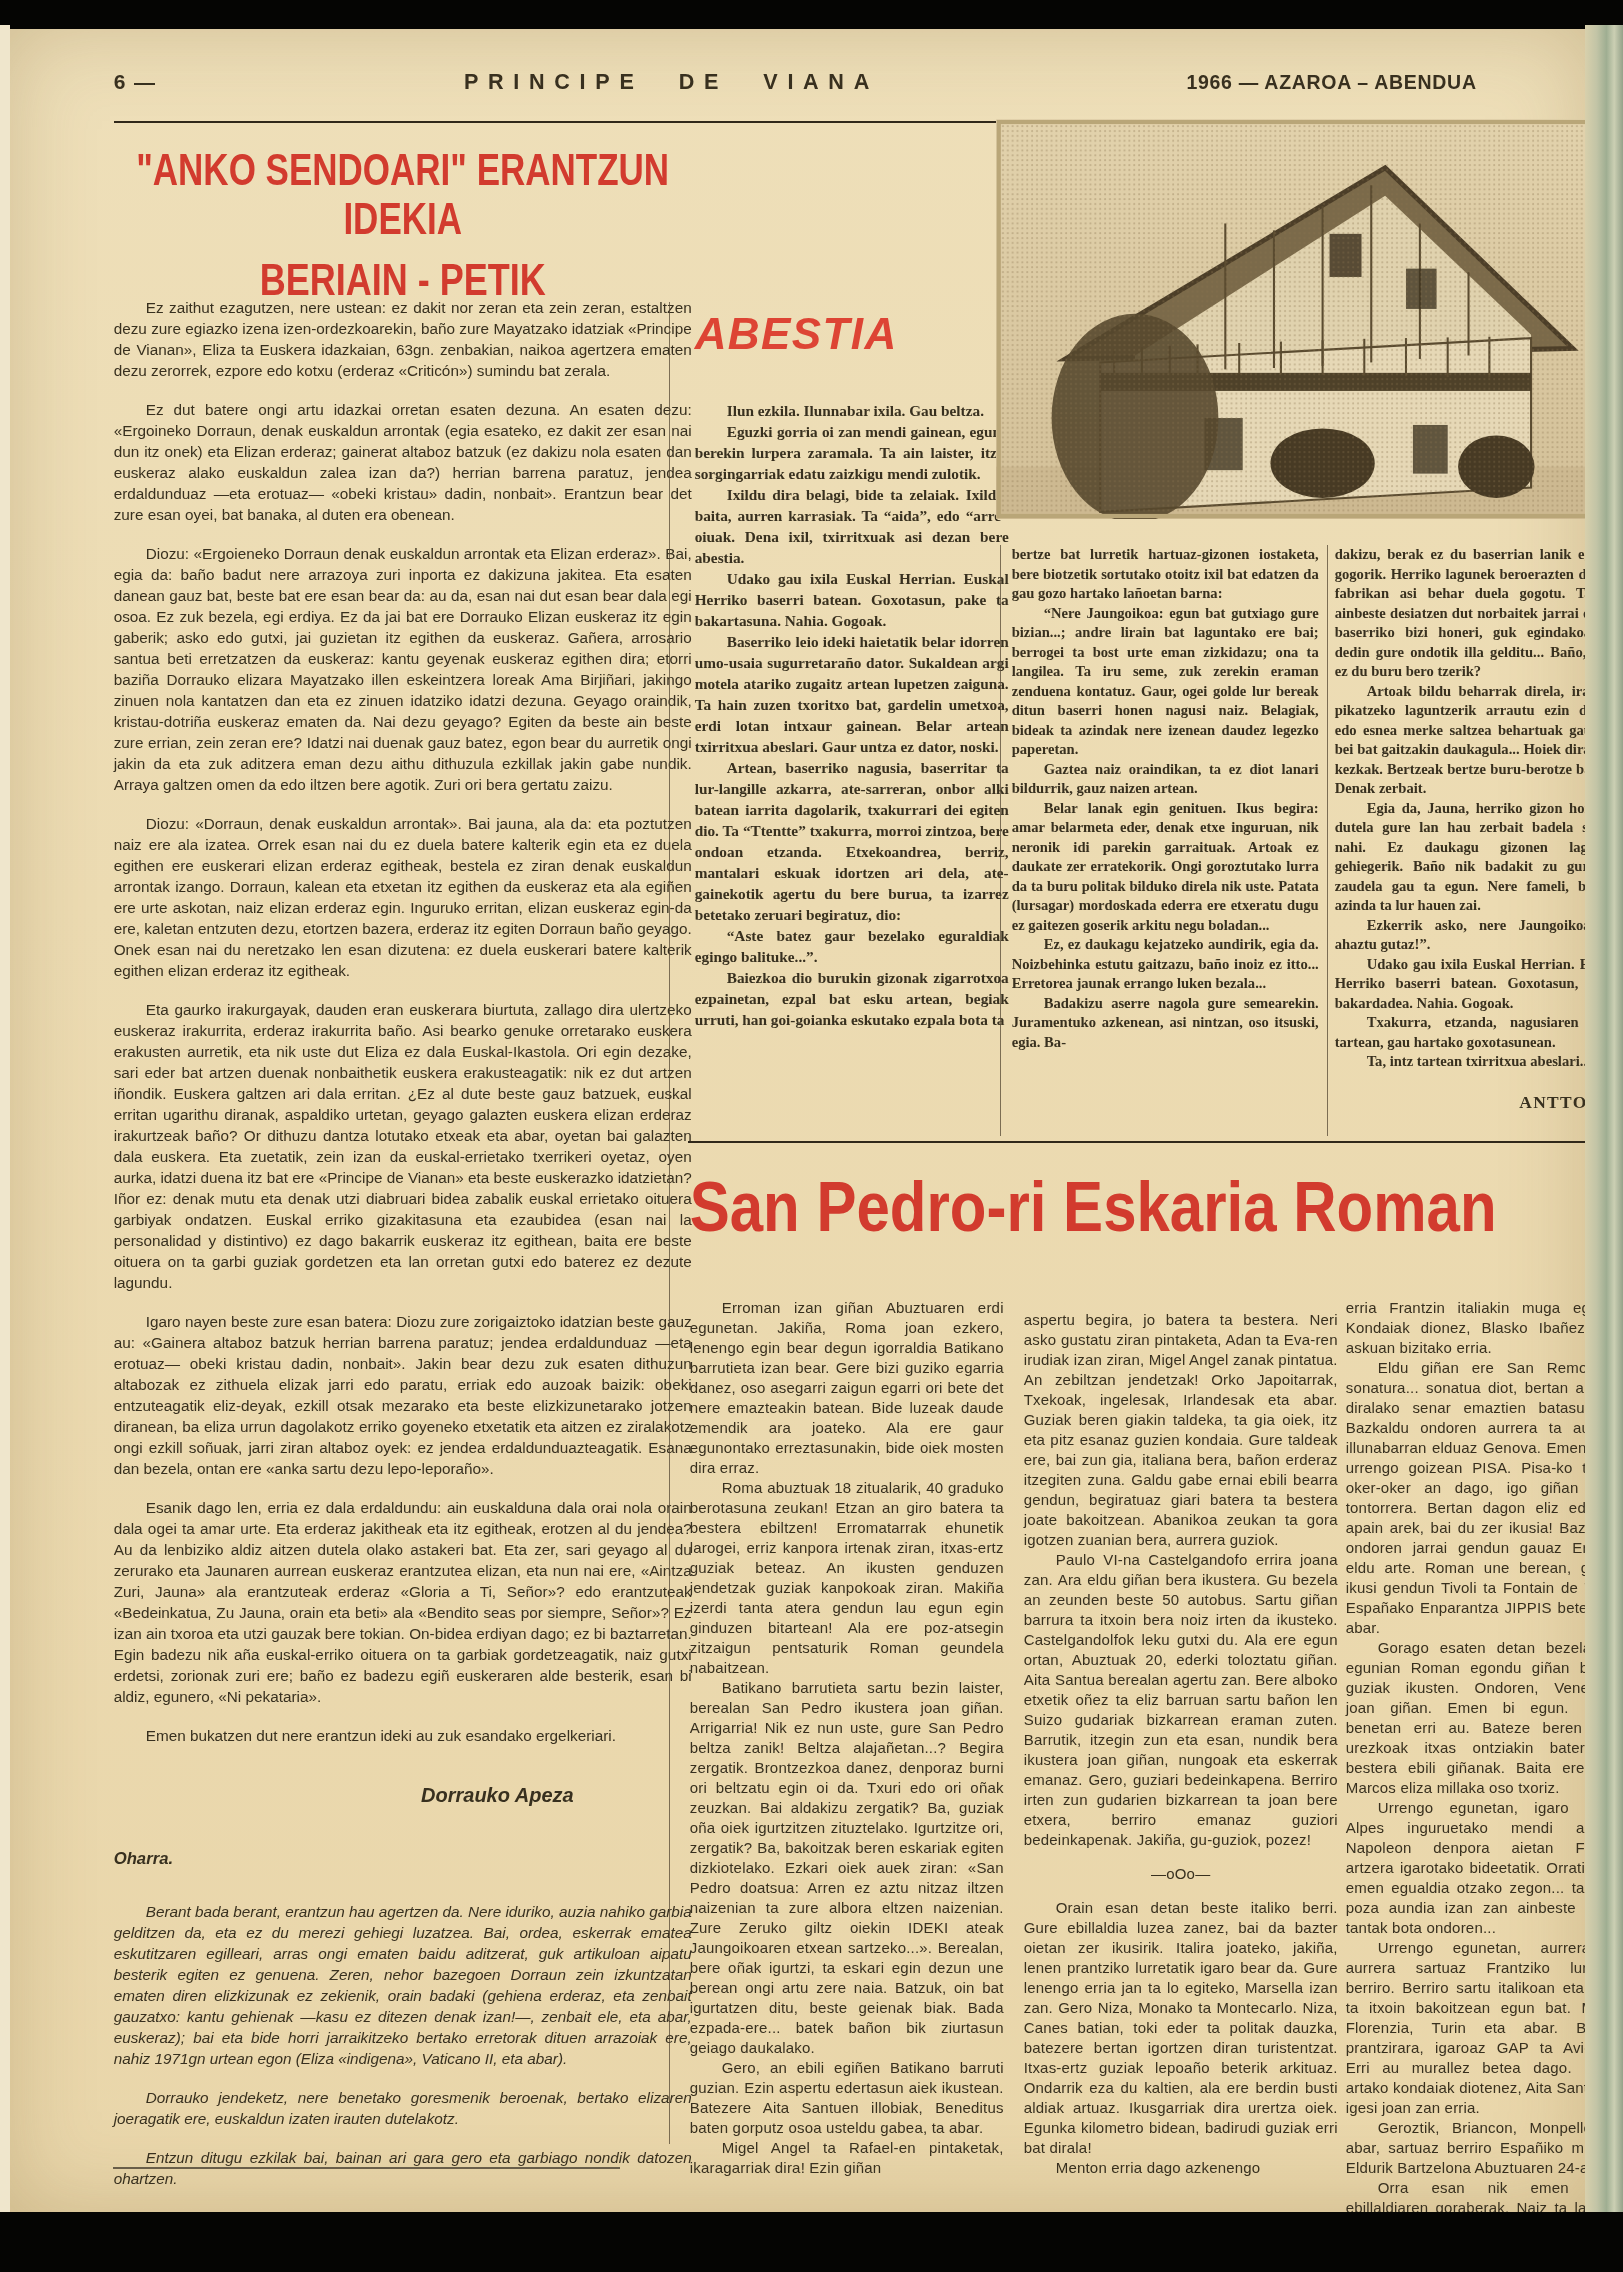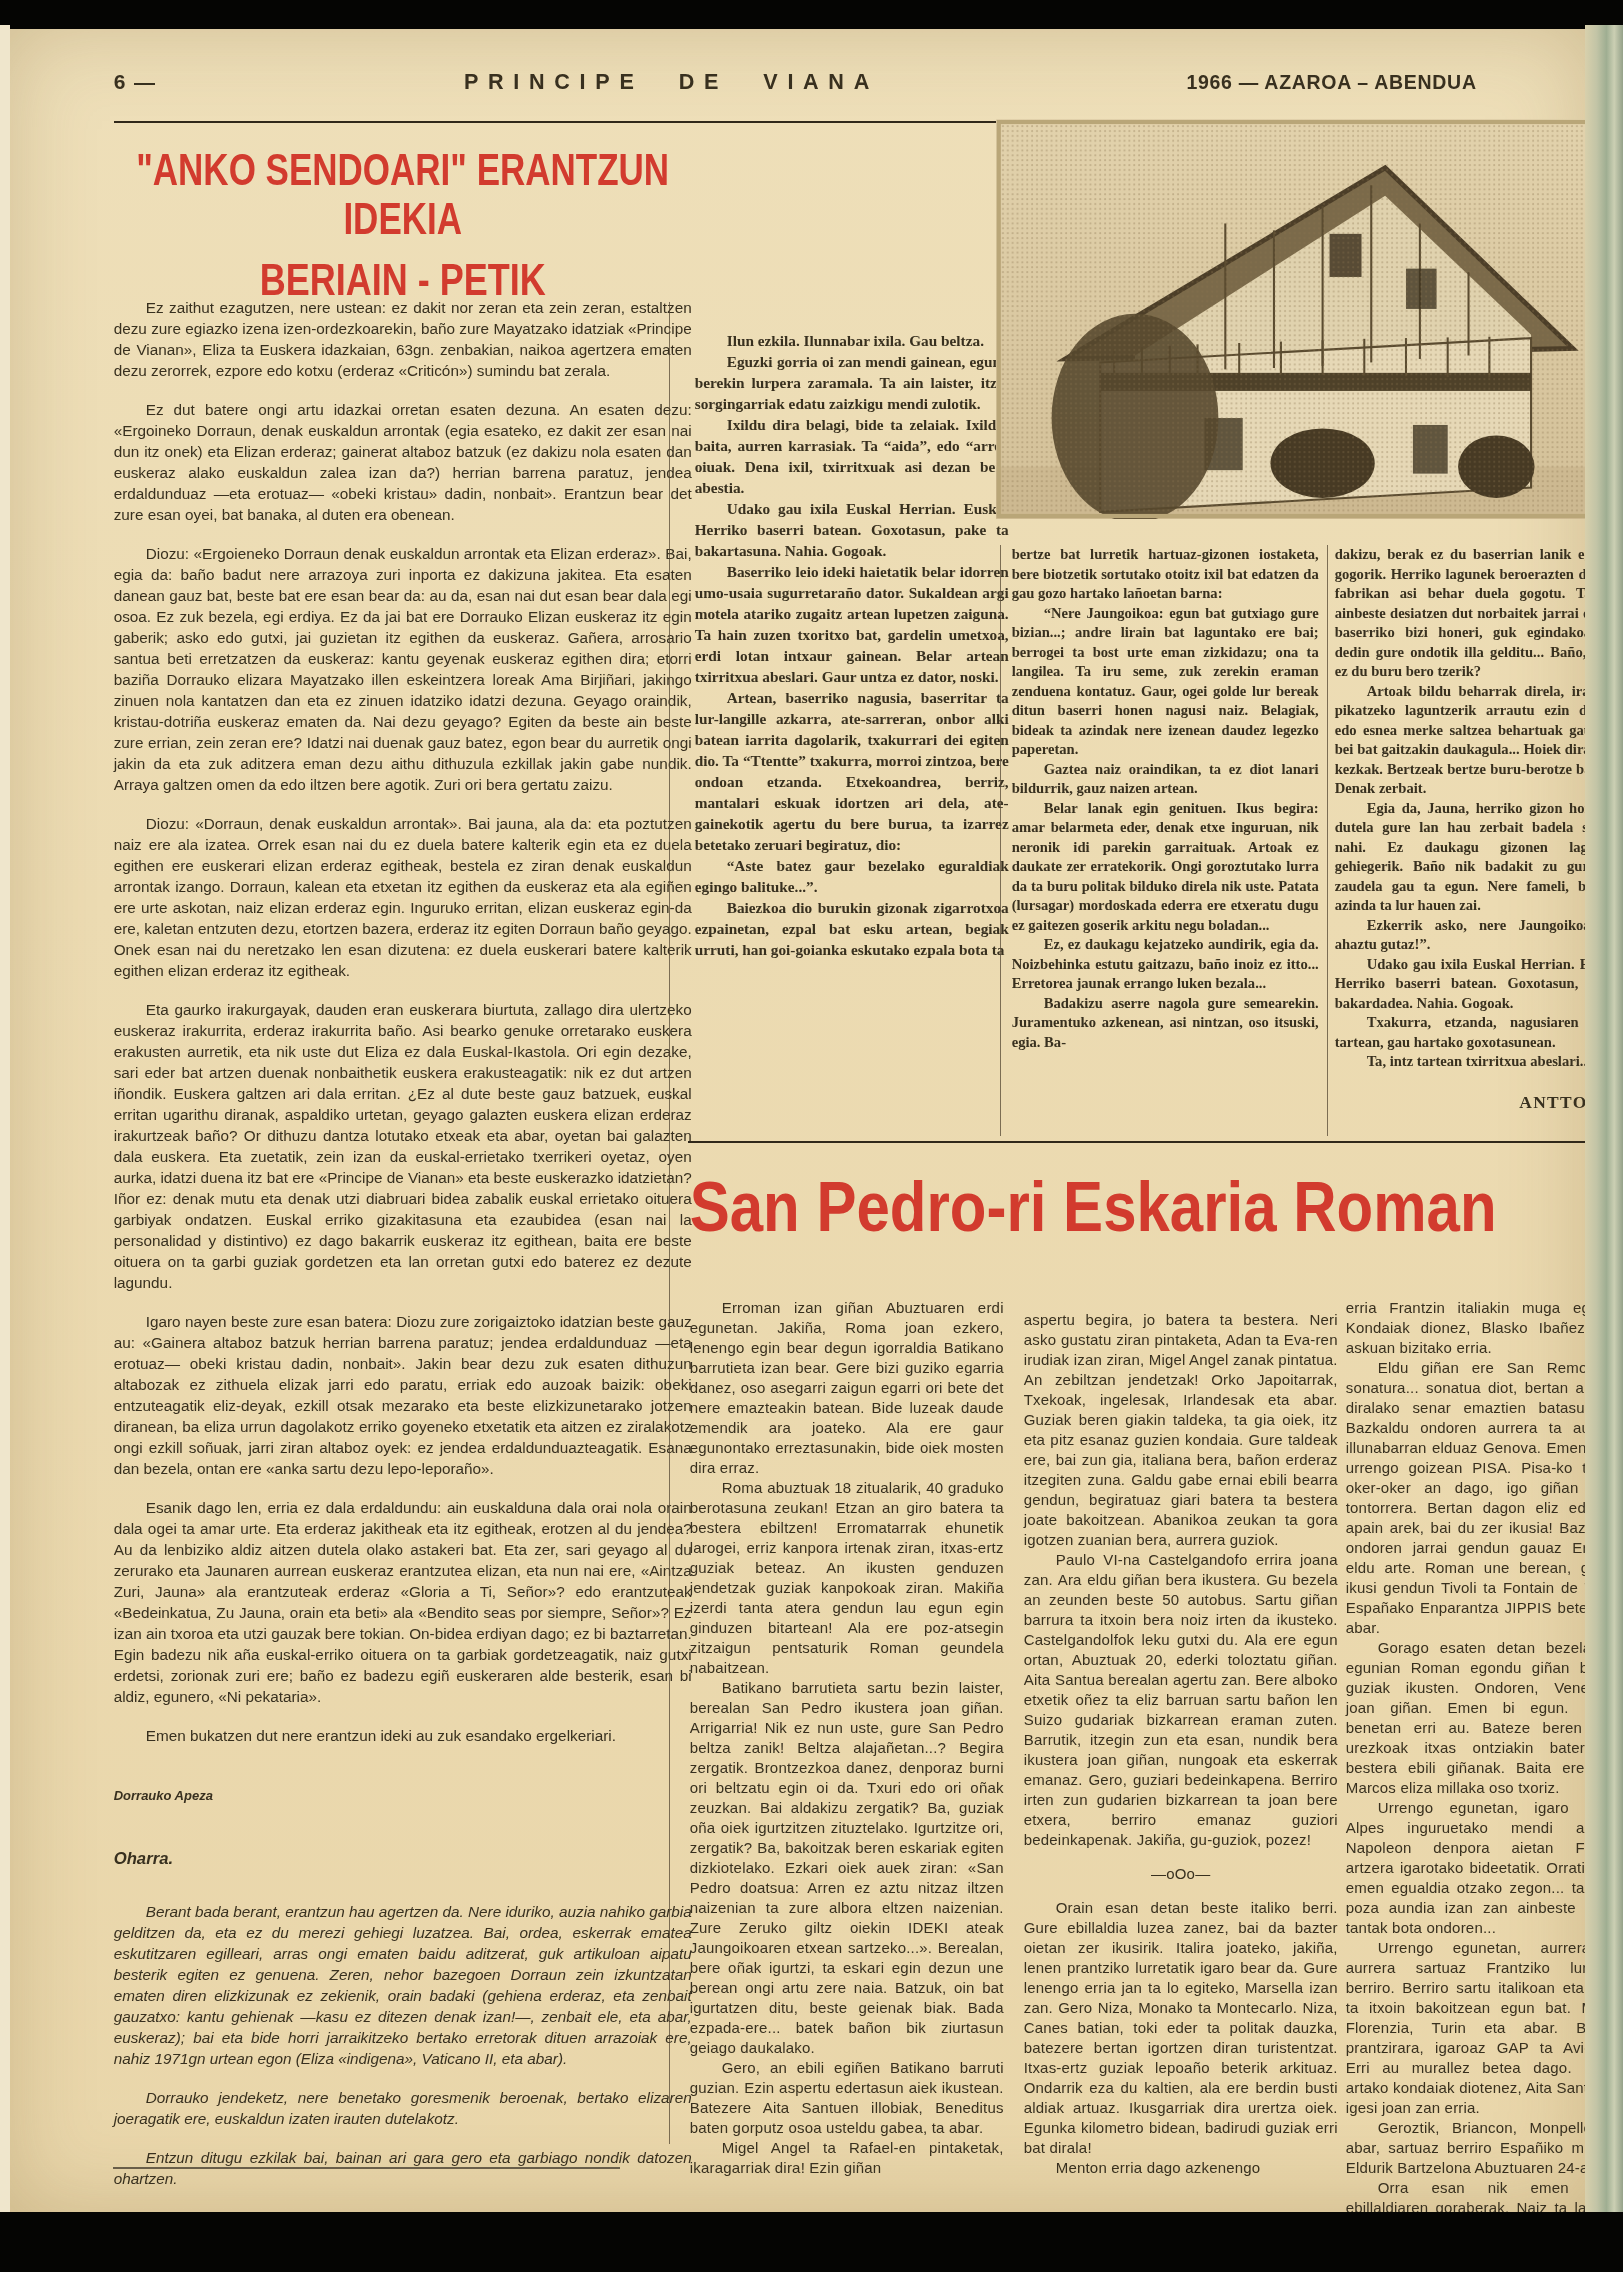--- a/index.html
+++ b/index.html
@@ -40,21 +40,21 @@
                font-size:60px;white-space:nowrap;transform:scaleY(1.18);transform-origin:top left;letter-spacing:0;}
   .sp-col{font-size:15px;line-height:20px;letter-spacing:0.2px;}
   .sp1{left:680px;top:1269px;width:314px;}
   .sp2{left:1014px;top:1269px;width:314px;margin-top:12px;}
   .sp3{left:1336px;top:1269px;width:277px;}
   
   .para{text-align:justify;text-indent:32px;margin:0;}
   .para.italic{font-style:italic;}
   .para.noindent{text-indent:0;}
   .para.center{text-align:center;text-indent:0;margin:14px 0;}
-  .sig-apeza{font-style:italic;font-size:13px;font-weight:bold;margin:39px 118px 42px 0;}
+  .sig-apeza{text-align:right;font-style:italic;font-size:20px;font-weight:bold;margin:39px 118px 42px 0;}
   .note-head{font-style:italic;font-size:16.7px;font-weight:bold;margin:7px 0 32px 0;}
   .sig-as{text-align:right;font-size:17.4px;font-weight:bold;margin:42px 28px 0 0;letter-spacing:2.1px;}
   .sig-antton{text-align:right;font-family:"Liberation Serif",serif;font-weight:700;font-size:17.4px;
               letter-spacing:1.4px;margin:21px 21px 0 0;}
   .sig-eguzkizar{text-align:right;font-weight:bold;font-size:18px;letter-spacing:1.4px;margin:23.6px 7px 0 0;}
   .end-rule{position:absolute;left:103px;top:2138px;width:507px;border-top:2.1px solid #4a4132;opacity:.8;}
   .top-band{position:absolute;left:0;top:0;width:1624px;height:29px;background:#050503;}
   .bottom-band{position:absolute;left:0;top:2212px;width:1624px;height:60px;background:#050503;}
 </style>
 </head>
@@ -97,20 +97,21 @@
           <p class="para italic">Entzun ditugu ezkilak bai, bainan ari gara gero eta garbiago nondik datozen ohartzen.</p>
           <p class="para italic">(Azpi-marrak, nik ezarriak dira).</p>
         </div>
       <div class="sig-as">A. S.</div>
     </div>
 
     <div class="v-rule" style="left:659px;top:273px;height:1842px;"></div>
 
     <div class="col song-col">
       <div class="song-title">
+        <div>ABESTIA</div>
       </div>
       <div class="song-body">
           <p class="para">Ilun ezkila. Ilunnabar ixila. Gau beltza.</p>
           <p class="para">Eguzki gorria oi zan mendi gainean, eguna berekin lurpera zaramala. Ta ain laister, itzal sorgingarriak edatu zaizkigu mendi zulotik.</p>
           <p class="para">Ixildu dira belagi, bide ta zelaiak. Ixildu, baita, aurren karrasiak. Ta “aida”, edo “arre” oiuak. Dena ixil, txirritxuak asi dezan bere abestia.</p>
           <p class="para">Udako gau ixila Euskal Herrian. Euskal Herriko baserri batean. Goxotasun, pake ta bakartasuna. Nahia. Gogoak.</p>
           <p class="para">Baserriko leio ideki haietatik belar idorren umo-usaia sugurretaraño dator. Sukaldean argi motela atariko zugaitz artean lupetzen zaiguna. Ta hain zuzen txoritxo bat, gardelin umetxoa, erdi lotan intxaur gainean. Belar artean txirritxua abeslari. Gaur untza ez dator, noski.</p>
           <p class="para">Artean, baserriko nagusia, baserritar ta lur-langille azkarra, ate-sarreran, onbor alki batean iarrita dagolarik, txakurrari dei egiten dio. Ta “Ttentte” txakurra, morroi zintzoa, bere ondoan etzanda. Etxekoandrea, berriz, mantalari eskuak idortzen ari dela, ate-gainekotik agertu du bere burua, ta izarrez betetako zeruari begiratuz, dio:</p>
           <p class="para">“Aste batez gaur bezelako eguraldiak egingo balituke...”.</p>
           <p class="para">Baiezkoa dio burukin gizonak zigarrotxoa ezpainetan, ezpal bat esku artean, begiak urruti, han goi-goianka eskutako ezpala bota ta</p>

